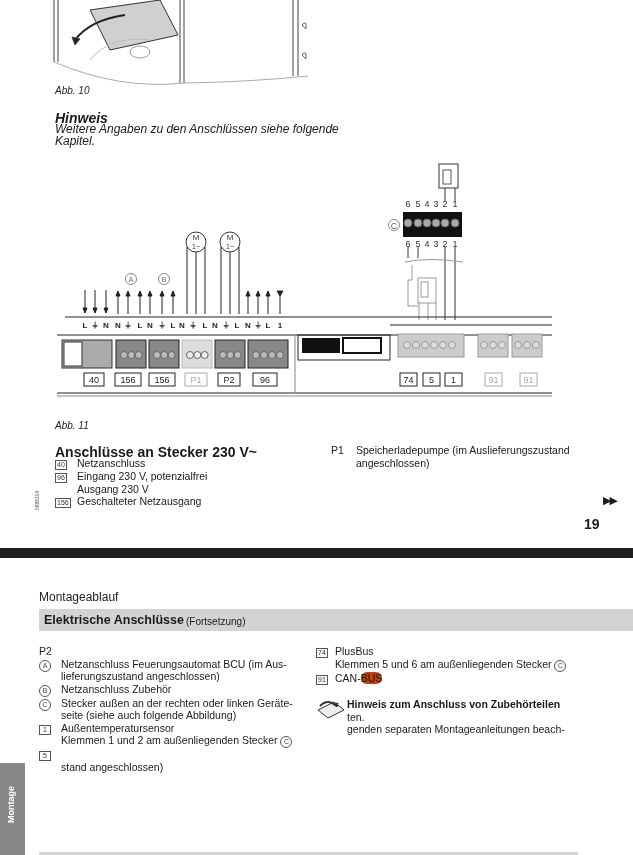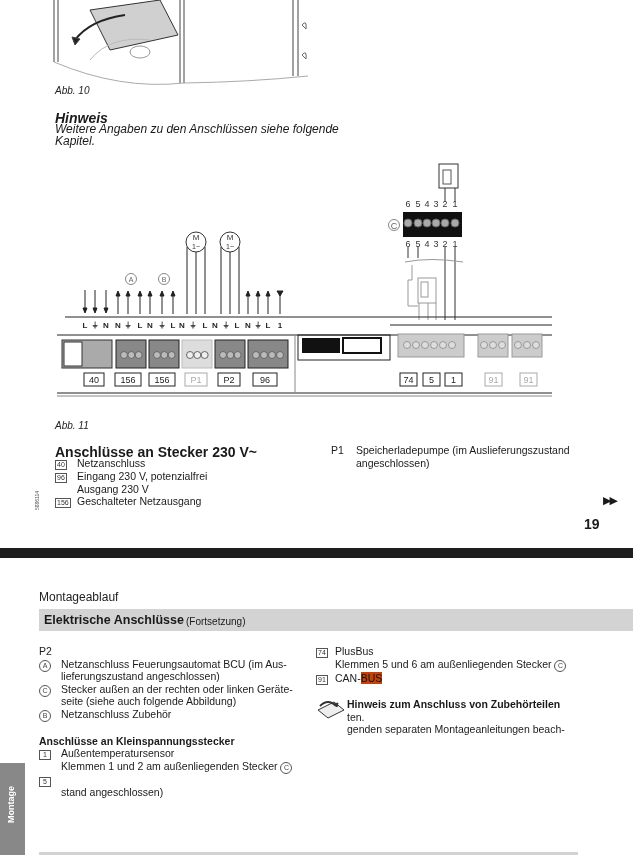--- a/index.html
+++ b/index.html
@@ -13,21 +13,21 @@
   .lst { font-size:10.5px; line-height:12.5px; }
   .row { display:flex; }
   .key { width:22px; flex:none; }
   .box { display:inline-block; border:1px solid #555; font-size:7px; line-height:8px; padding:0 1px; min-width:8px; text-align:center; color:#333; }
   .circ { display:inline-block; width:10px; height:10px; border:1px solid #555; border-radius:50%; font-size:7px; line-height:10px; text-align:center; color:#444; }
   .pg-sep { left:0; width:633px; top:548px; height:10px; background:#1e1e1e; }
   .banner { left:39px; top:609px; width:632px; height:22px; background:#d3d3d3; }
   .side-tab { left:0; top:763px; width:25px; height:92px; background:#888; }
   .side-tab span { position:absolute; left:0; top:0; width:92px; transform-origin: 0 0; transform: translate(6px,60px) rotate(-90deg); color:#fff; font-size:9px; font-weight:bold; }
   svg text { font-family:"Liberation Sans", sans-serif; }
-  .hl { background:#c2410c; color:#111; }
+  .hl { background:#c2410c; color:#111;border-radius:6px; }
 </style>
 </head>
 <body>
 
 <svg class="abs" style="left:50px;top:0" width="270" height="85" viewBox="0 0 270 85">
   <g fill="none" stroke="#444" stroke-width="1">
     <line x1="4" y1="0" x2="4" y2="62"></line>
       <line x1="8" y1="0" x2="8" y2="62"></line>
     <line x1="130" y1="0" x2="130" y2="83"></line>
       <line x1="134" y1="0" x2="134" y2="83"></line>
@@ -343,28 +343,27 @@
 
 <div class="abs lst" style="left:39px;top:645px;width:275px">
   <div class="row">
     <span class="key">P2</span>
   </div>
   <div class="row">
     <span class="key"><span class="circ">A</span></span>
     <span><span>Netzanschluss Feuerungsautomat BCU (im Aus-</span><br><span>lieferungszustand angeschlossen)</span></span>
   </div>
   <div class="row">
+    <span class="key"><span class="circ">B</span></span>
+    <span>Netzanschluss Zubehör</span>
+  </div>
+  <div class="row">
     <span class="key"><span class="circ">C</span></span>
     <span><span>Stecker außen an der rechten oder linken Geräte-</span><br><span>seite (siehe auch folgende Abbildung)</span></span>
   </div>
-  <div class="row">
-    <span class="key"><span class="circ">B</span></span>
-    <span>Netzanschluss Zubehör</span>
-  </div>
-  <div class="sec-head" style="margin-top:13px;font-size:10.5px">Anschlüsse an Kleinspannungsstecker</div>
   <div class="row">
     <span class="key"><span class="box">1</span></span>
     <span><span>Außentemperatursensor</span><br><span>Klemmen 1 und 2 am außenliegenden Stecker</span> <span class="circ">C</span></span>
   </div>
   <div class="row">
     <span class="key"><span class="box">5</span></span>
     <span><br><span>stand angeschlossen)</span></span>
   </div>
 </div>
 

